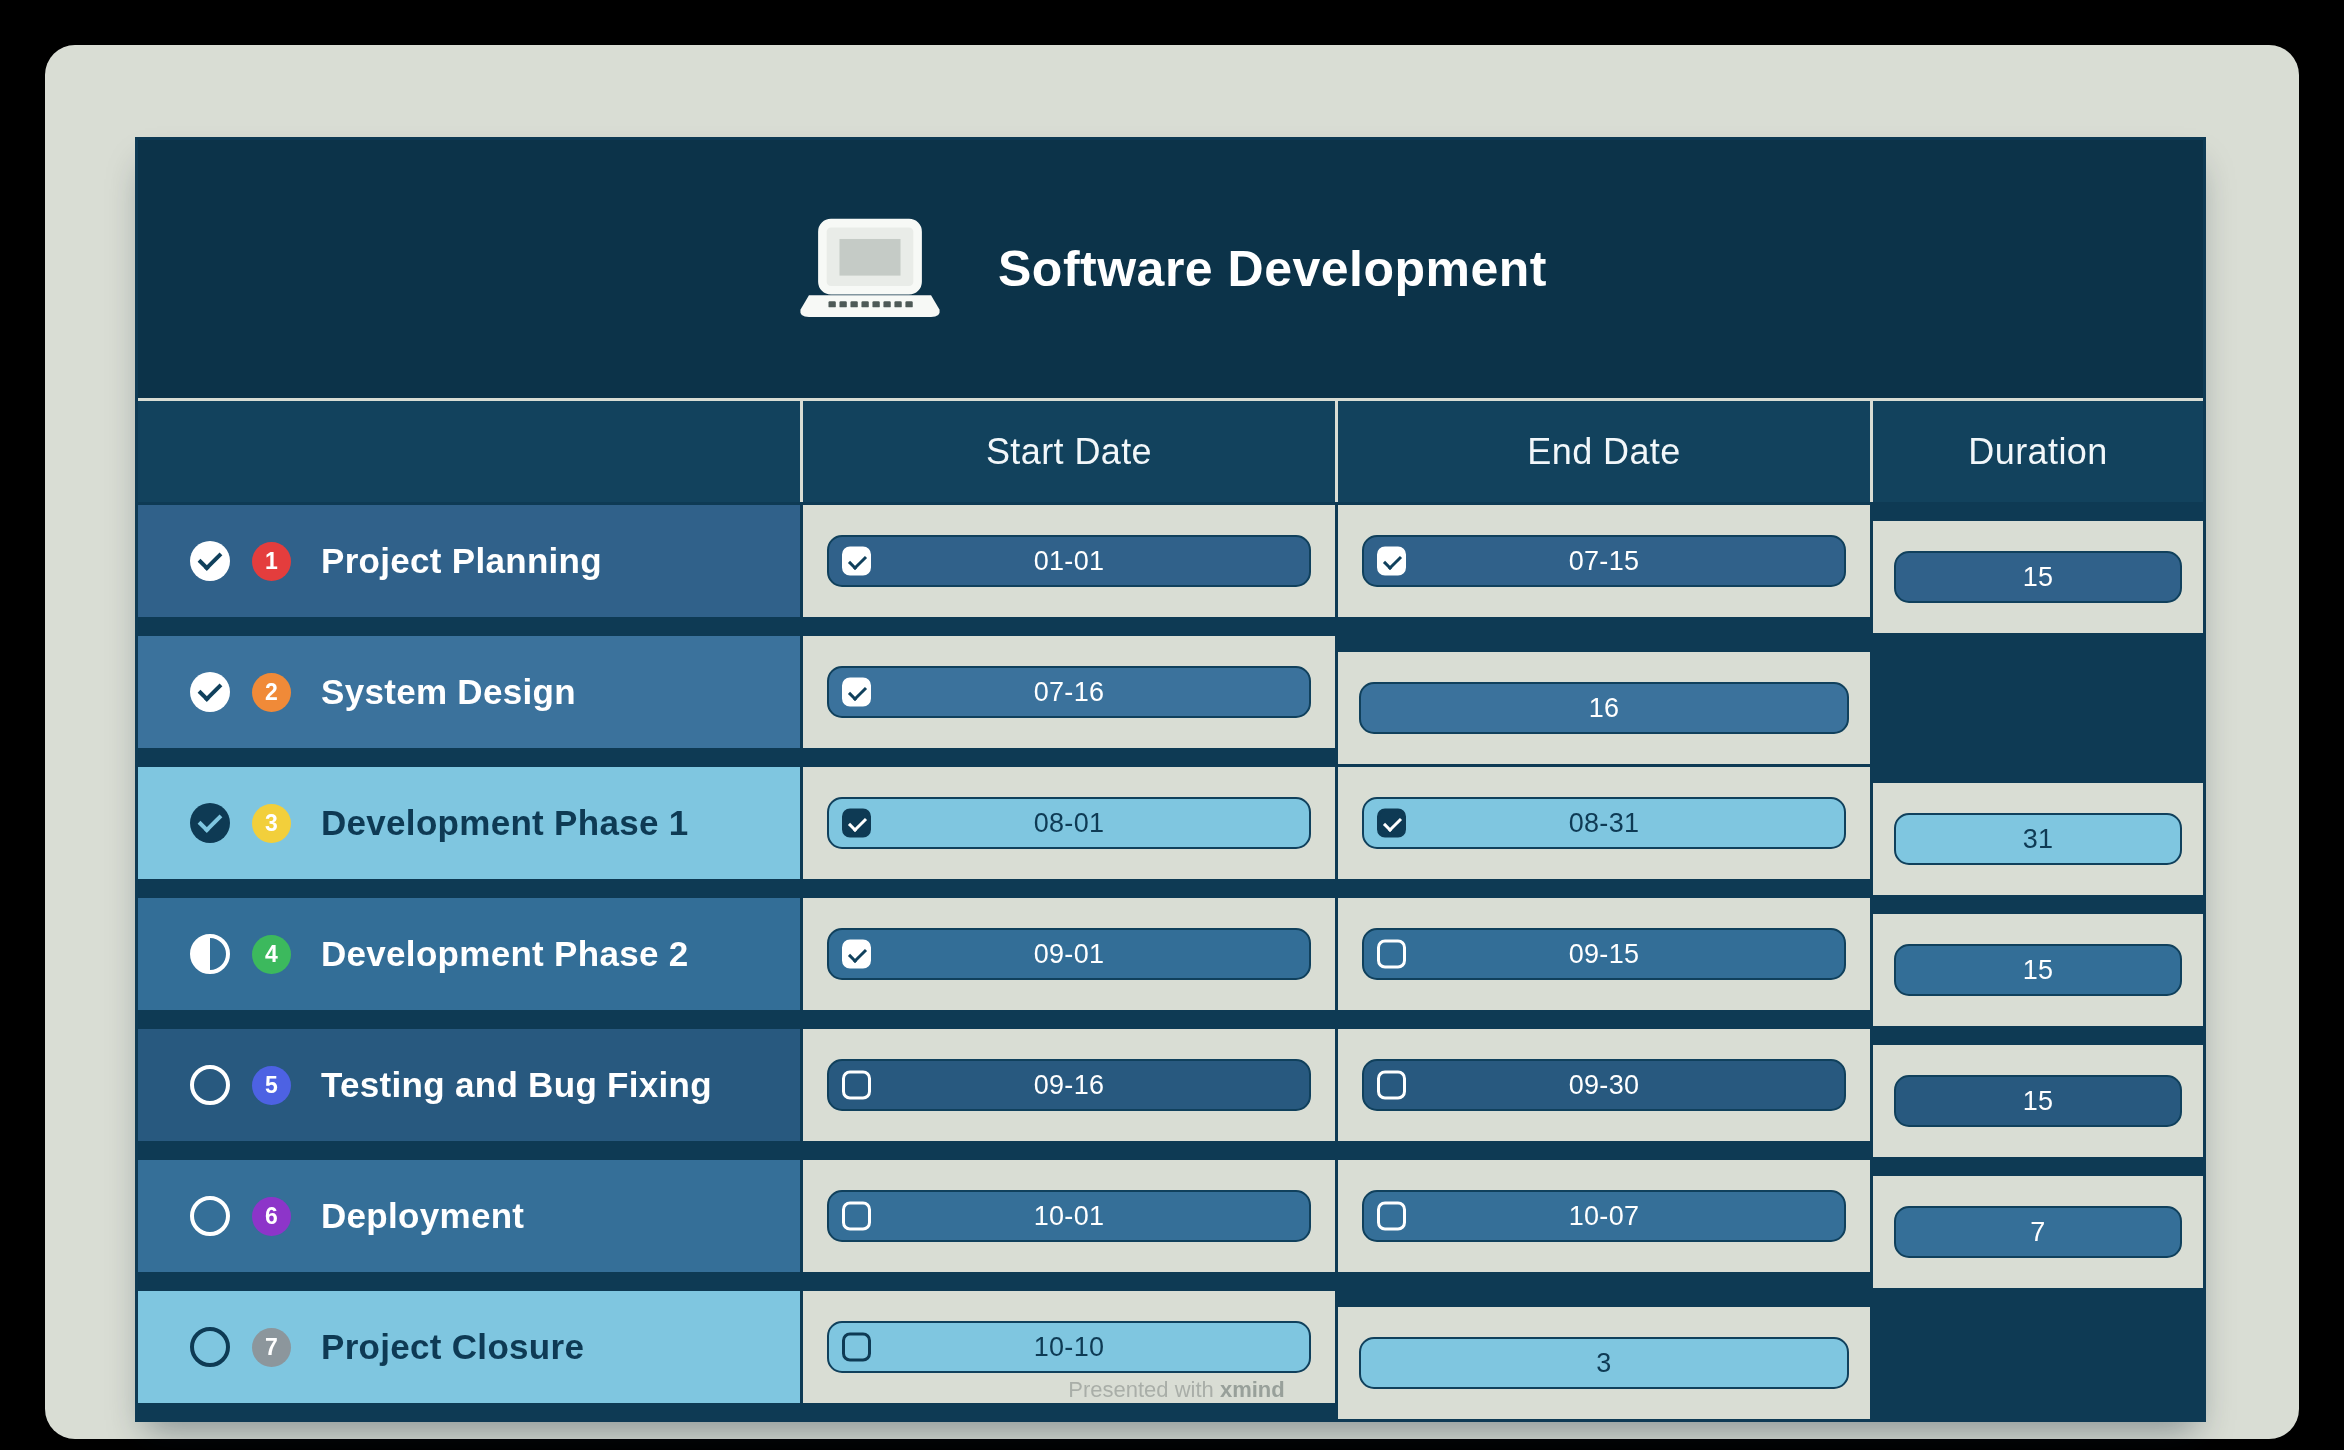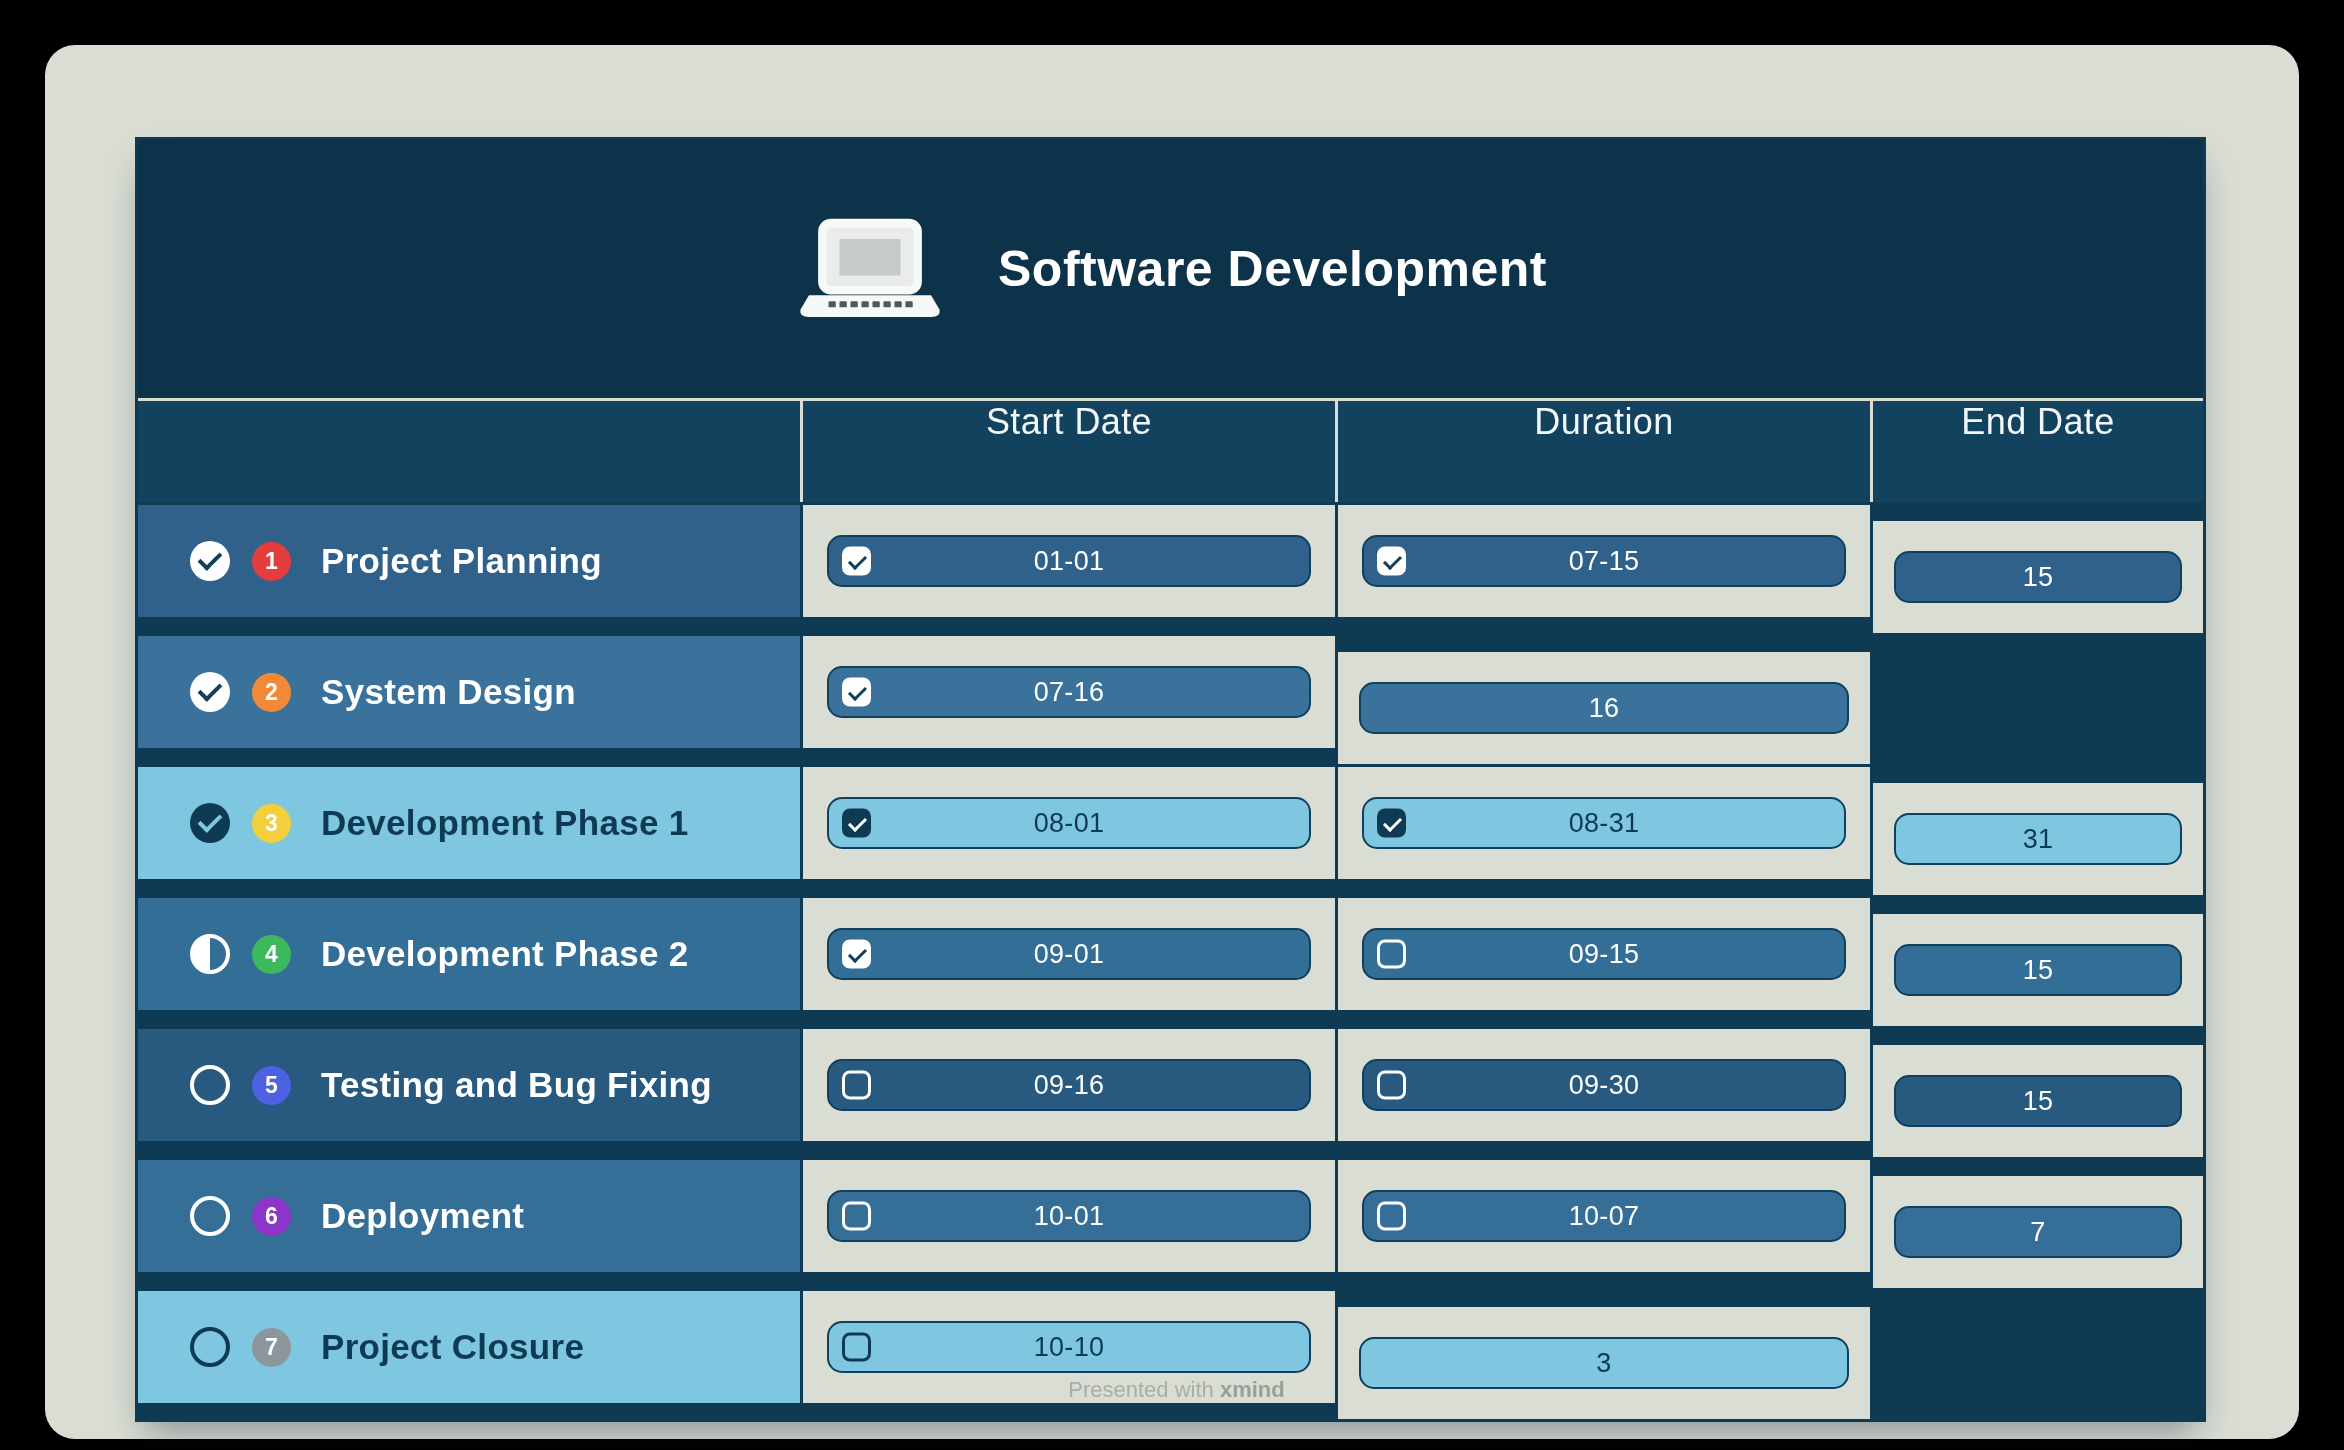--- a/index.html
+++ b/index.html
@@ -28,21 +28,21 @@
     display:flex; align-items:center; justify-content:center; gap:52px;
   }
   .title { color:#ffffff; font-size:50px; font-weight:bold; letter-spacing:.5px; }
   .laptop { display:flex; align-items:center; }
 
   .grid-row { display:grid; grid-template-columns:662px 535px 535px 333px; }
 
   .hrow { border-top:3px solid #d9ddd4; }
   .hcell {
     height:101px; background:#12425d;
-    display:flex; justify-content:center;
+    display:flex; align-items:center; justify-content:center;
     color:#f2f7fa; font-size:36px; letter-spacing:.4px;
   }
   .hcell.c2,.hcell.c3,.hcell.c4 { border-left:3px solid #d9ddd4; }
 
   .trow { margin-top:3px; }
   .trow .cell { height:112px; }
   .task-cell {
     background:var(--row-bg);
     display:flex; align-items:center;
     padding-left:52px; gap:22px;
@@ -146,25 +146,25 @@
       <h1 class="title">Software Development</h1>
     </div>
 
     <div class="grid-row hrow">
       <div class="hcell c1">
           <span></span>
         </div>
       <div class="hcell c2">
           <span>Start Date</span>
         </div>
+      <div class="hcell c3">
+          <span>End Date</span>
+        </div>
       <div class="hcell c4">
           <span>Duration</span>
-        </div>
-      <div class="hcell c3">
-          <span>End Date</span>
         </div>
     </div>
 
     <div class="grid-row trow dark" style="--row-bg: #30618a;">
       <div class="cell task-cell c1">
         <span class="status st-done"></span>
         <span class="badge" style="background: rgb(228, 61, 61);">1</span>
         <span class="task-label">Project Planning</span>
       </div>
       <div class="cell val-cell c2">

